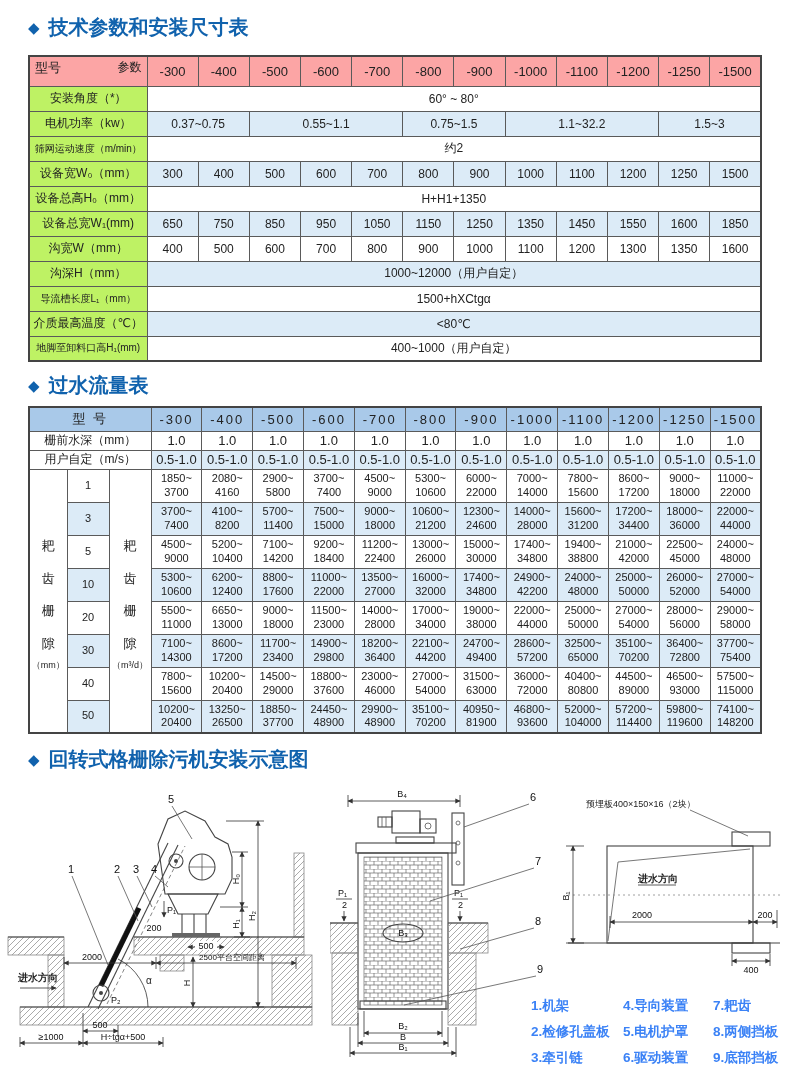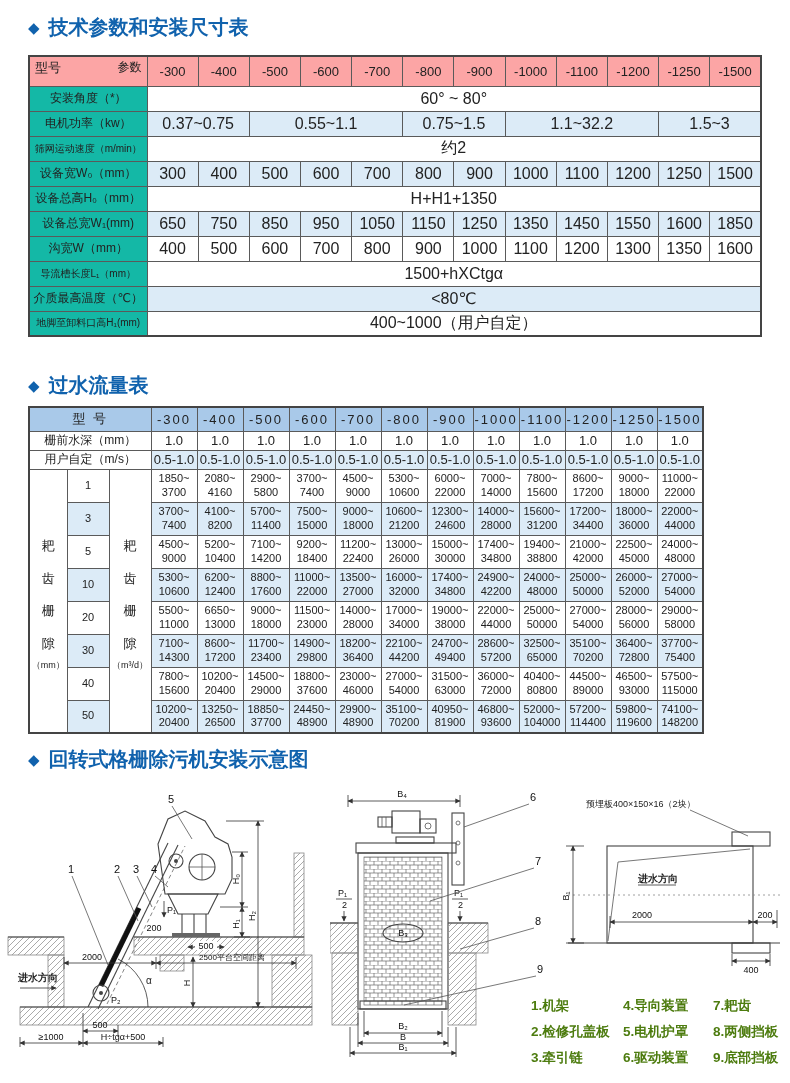--- a/index.html
+++ b/index.html
@@ -5,37 +5,37 @@
 *{box-sizing:border-box;margin:0;padding:0}
 html,body{width:790px;height:1083px}
 body{background:#fff;font-family:"Liberation Sans","DejaVu Sans",sans-serif;color:#222;position:relative;overflow:hidden}
 .page{position:absolute;left:0;top:0;width:790px;height:1083px;background:#fff}
 .sec-title{position:absolute;left:28px;display:flex;align-items:center;gap:9px;color:#1062ad;font-weight:bold;font-size:20px;white-space:nowrap}
 .sec-title .diamond{font-size:15px;line-height:1}
 table{border-collapse:collapse;table-layout:fixed;border:2px solid #444;background:#fff}
 td,th{border:1px solid #5a5a5a;text-align:center;vertical-align:middle;overflow:hidden}
 .t1{position:absolute;left:28px;top:55px;width:734px}
 .t1 thead th{background:#fca5a5;height:30px;font-size:13px;font-weight:normal}
-.t1 tbody td{height:25px;font-size:16px}
-.t1 td.label{font-size:12px;white-space:nowrap;padding:0 2px;background:#14b8a6}
+.t1 tbody td{height:25px;font-size:12px}
+.t1 td.label{font-size:12px;white-space:nowrap;padding:0 2px;background:#bef264}
 .t1 td.label.small{font-size:10px}
 .alt{background:#dcebf7}
 th.corner{position:relative;background:#a9c9e9;background-image:linear-gradient(to bottom right,rgba(0,0,0,0) 49.3%,#555 49.3%,#555 50.7%,rgba(0,0,0,0) 50.7%)}
 .corner-top{position:absolute;top:2px;right:5px;font-size:12px}
 .corner-bot{position:absolute;bottom:9px;left:5px;font-size:13px}
-.t2{position:absolute;left:28px;top:406px;width:676px}
+.t2{position:absolute;left:28px;top:406px;width:734px}
 .t2 thead th{background:#a9c9e9;height:24px;font-size:13px;font-weight:normal;letter-spacing:2px}
 .t2 tr.sub td{height:19px;font-size:13px}
 .t2 tr.sub td.label{font-size:12px;letter-spacing:0;background:#fff}
 .t2 tr.datarow td{height:33px;font-size:11px;line-height:1.25;padding:0}
 .t2 td.vlab{background:#fff;vertical-align:middle}
 .vchars{width:16px;margin:0 auto;word-break:break-all;font-size:13px;line-height:2.5}
 .vunit{font-size:9px;margin-top:0;white-space:nowrap}
 .t2 td.gap{font-size:13px}
-.legend{position:absolute;left:531px;top:993px;display:grid;grid-auto-flow:column;grid-template-rows:repeat(3,26px);grid-template-columns:92px 90px auto;font-size:13.5px;font-weight:bold;color:#4d7c0f;align-items:center}
+.legend{position:absolute;left:531px;top:993px;display:grid;grid-auto-flow:column;grid-template-rows:repeat(3,26px);grid-template-columns:92px 90px auto;font-size:13.5px;font-weight:bold;color:#3b82f6;align-items:center}
 .diag{position:absolute}
 svg text{font-family:"Liberation Sans","DejaVu Sans",sans-serif;fill:#222}
 svg .ln{stroke:#444;fill:none;stroke-width:1.1}
 svg .thin{stroke:#555;fill:none;stroke-width:0.8}
 svg .dimln{stroke:#333;fill:none;stroke-width:0.8}
 svg .dimtx{font-size:9px;fill:#111}
 svg .co{font-size:11px;fill:#111}
 svg .conc{stroke:#888;stroke-width:0.8}
 </style>
 </head>
@@ -142,20 +142,24 @@
           <td>600</td>
           <td>700</td>
           <td>800</td>
           <td>900</td>
           <td>1000</td>
           <td>1100</td>
           <td>1200</td>
           <td>1300</td>
           <td>1350</td>
           <td>1600</td>
+        </tr>
+        <tr>
+          <td class="label">沟深H（mm）</td>
+          <td class="alt" colspan="12">1000~12000（用户自定）</td>
         </tr>
         <tr>
           <td class="label small">导流槽长度L₁（mm）</td>
           <td colspan="12">1500+hXCtgα</td>
         </tr>
         <tr>
           <td class="label">介质最高温度（℃）</td>
           <td class="alt" colspan="12">&lt;80℃</td>
         </tr>
         <tr>

